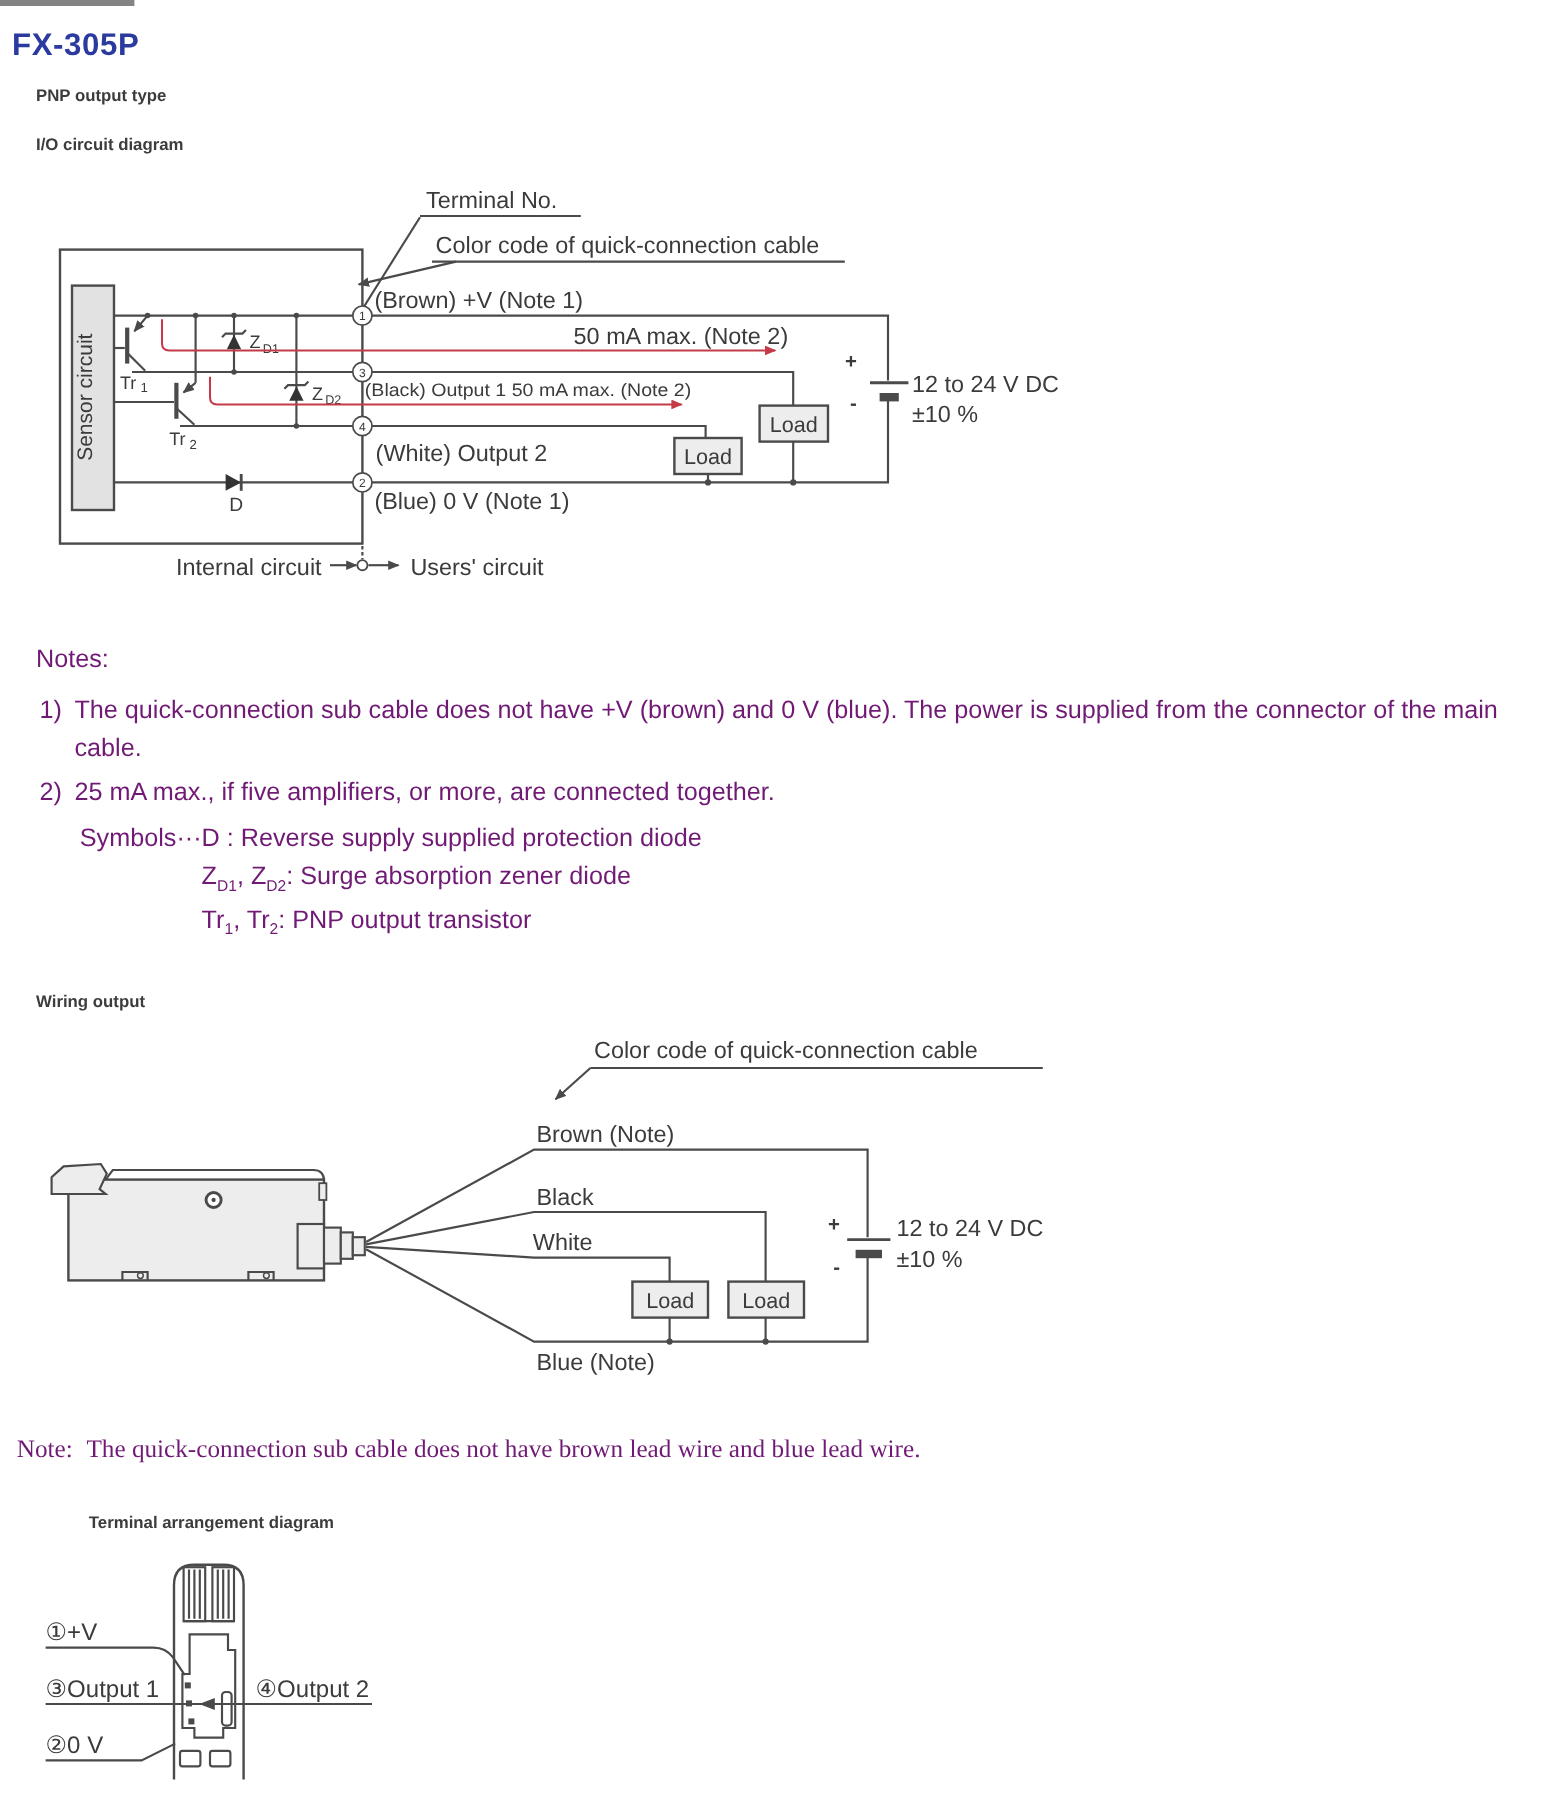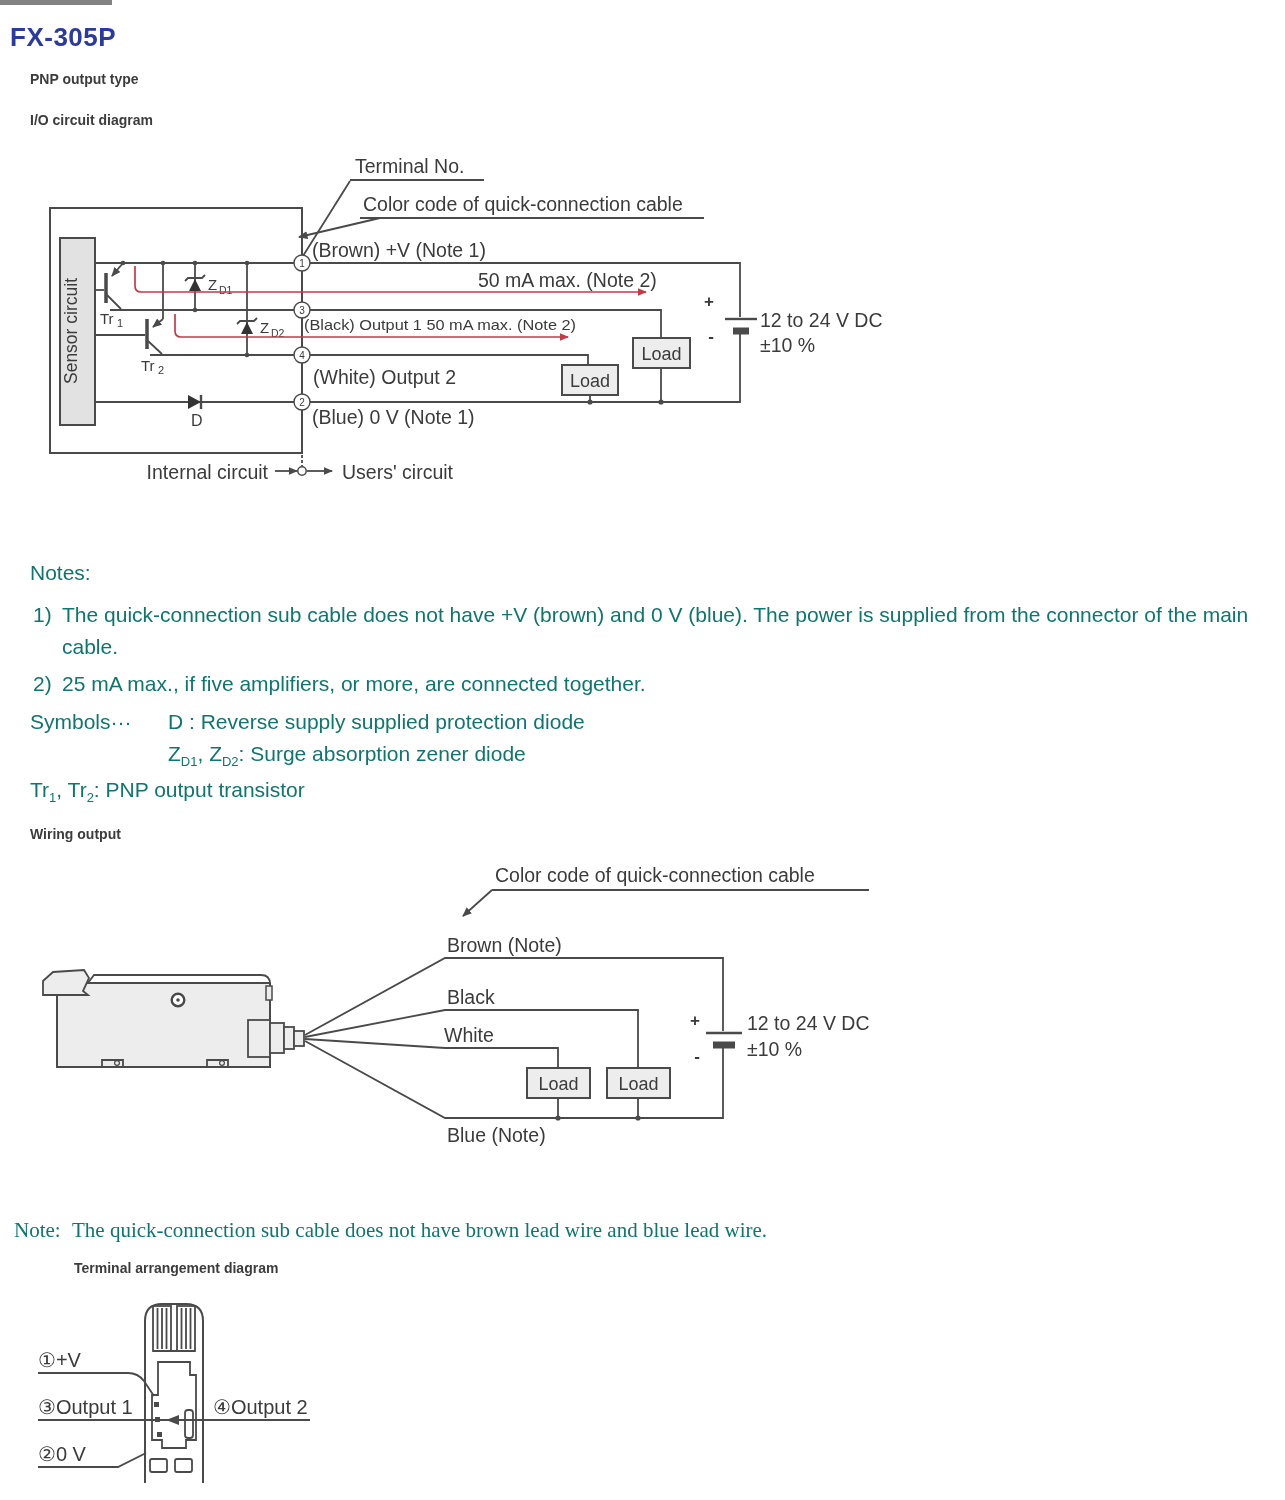--- a/index.html
+++ b/index.html
@@ -1,21 +1,21 @@
 <!DOCTYPE html>
 <html><head>
 <meta charset="utf-8">
 <style>
   html,body{margin:0;padding:0;background:#fff;}
   .page{position:relative;width:1285px;height:1500px;background:#ffffff;
         font-family:"Liberation Sans",sans-serif;color:#3d3d3d;overflow:hidden;}
   .abs{position:absolute;}
   .title{left:10px;top:22px;font-size:26px;font-weight:bold;color:#2b3a9e;letter-spacing:.5px;}
   .h2{left:30px;font-size:14px;font-weight:bold;color:#3c3c3c;}
-  .body-text{font-size:21px;color:#0f766e;margin-top:23px;}
+  .body-text{font-size:21px;color:#701a75;}
   .note-item{position:absolute;left:33px;display:flex;align-items:flex-start;line-height:32px;}
   .note-marker{width:29px;flex:none;}
   .note-body{width:1210px;}
   .sym-row{position:absolute;left:30px;display:flex;line-height:26px;}
   .sym-label{width:138px;flex:none;}
   sub{font-size:13px;}
   .artifact{left:0;top:0;width:112px;height:5px;background:#5a5a5a;opacity:.75;}
   svg{position:absolute;overflow:visible;}
   svg text{fill:#3b3b3b;font-family:"Liberation Sans",sans-serif;font-size:19.5px;}
   .wire{stroke:#4a4a4a;stroke-width:1.8;fill:none;}
@@ -179,29 +179,29 @@
   <div class="abs body-text" style="left:30px;top:538px;">Notes:</div>
   <div class="note-item body-text" style="top:576px;">
     <span class="note-marker">1)</span>
     <div class="note-body">The quick-connection sub cable does not have +V (brown) and 0 V (blue). The power is supplied from the connector of the main cable.</div>
   </div>
   <div class="note-item body-text" style="top:645px;">
     <span class="note-marker">2)</span>
     <div class="note-body">25 mA max., if five amplifiers, or more, are connected together.</div>
   </div>
 
-  <div class="sym-row body-text" style="top:686px;">
+  <div class="sym-row body-text" style="top:686px;text-align:right;">
     <span class="sym-label">Symbols···</span>
     <span>D : Reverse supply supplied protection diode</span>
   </div>
   <div class="sym-row body-text" style="top:718px;">
     <span class="sym-label"></span>
     <span><span>Z</span><sub>D1</sub><span>, </span><span>Z</span><sub>D2</sub><span>: Surge absorption zener diode</span></span>
   </div>
-  <div class="sym-row body-text" style="top:754px;flex-direction:column;">
+  <div class="sym-row body-text" style="top:754px;">
     <span class="sym-label"></span>
     <span><span>Tr</span><sub>1</sub><span>, </span><span>Tr</span><sub>2</sub><span>: PNP output transistor</span></span>
   </div>
 
   <div class="abs h2" style="top:826px;">Wiring output</div>
 
   <svg style="left:0;top:855px;" width="950" height="312" viewBox="0 855 950 312">
     <defs>
       <marker id="ah2" markerWidth="11" markerHeight="9" refX="8.5" refY="4" orient="auto" markerUnits="userSpaceOnUse">
         <path d="M0,0 L9.5,4 L0,8 z" fill="#4a4a4a"></path>

